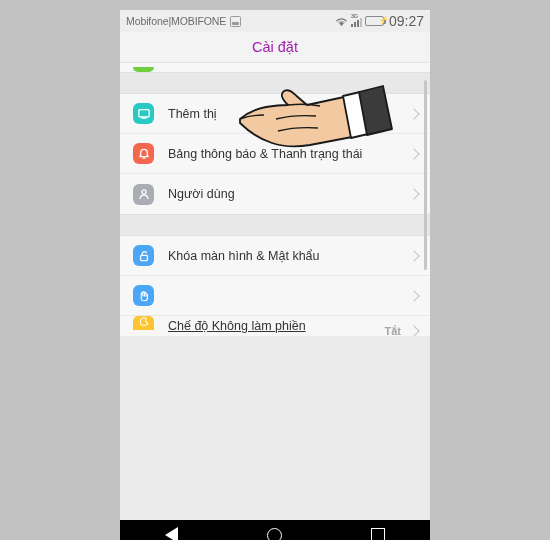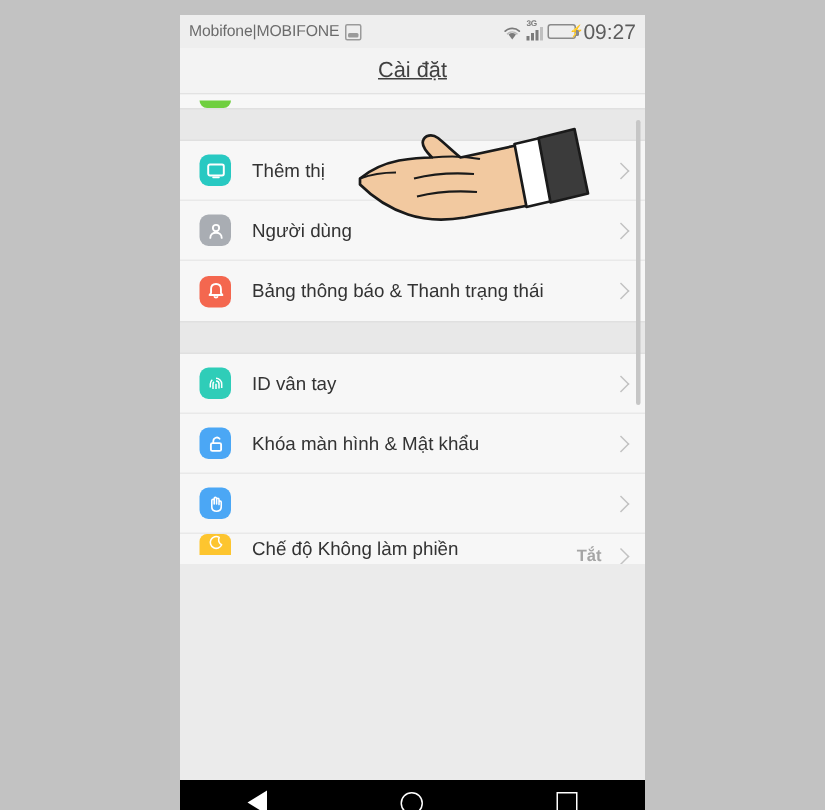--- a/index.html
+++ b/index.html
@@ -126,22 +126,21 @@
   .titlebar {
     height: 30px;
     background: #f3f3f3;
     display: flex;
     align-items: center;
     justify-content: center;
     border-bottom: 1px solid #e2e2e2;
   }
   .titlebar .title {
     font-size: 14.5px;
-    color: #404040;
-    text-decoration: underline;
+    color: #a21caf;
   }
 
   
   .list {
     position: relative;
     height: 458px;
     overflow: hidden;
     background: #ebebeb;
   }
   .group {
@@ -202,21 +201,21 @@
     overflow: hidden;
   }
   .row.clip-top .ic { height: 5px; border-radius: 0 0 5px 5px; align-items: flex-end; }
   .row.clip-bottom {
     height: 20px;
     align-items: flex-start;
     overflow: hidden;
     border-bottom: none;
   }
   .row.clip-bottom .ic { height: 14px; border-radius: 5px 5px 0 0; align-items: flex-start; }
-  .row.clip-bottom .label { margin-top: 3px; }
+  .row.clip-bottom .label { margin-top: 3px; text-decoration: underline; }
   .row.clip-bottom .value { margin-top: 9px; font-weight: bold; }
   .row.clip-bottom .chev { margin-top: 11px; }
 
   
   .ic-grey   { background: #a9adb3; }
   .ic-coral  { background: #f4674f; }
   .ic-teal   { background: #28c9c2; }
   .ic-yellow { background: #fdc52f; }
   .ic-person { background: #a9adb3; }
   .ic-mint   { background: #2fcdb8; }
@@ -324,57 +323,44 @@
         <span class="ic ic-teal">
           <svg width="14" height="14" viewBox="0 0 14 14">
             <rect x="1.8" y="2.6" width="10.4" height="7.4" rx="1.2" fill="none" stroke="#ffffff" stroke-width="1.3"></rect>
             <rect x="4.5" y="10.6" width="5" height="1.2" rx="0.5" fill="#ffffff"></rect>
           </svg>
         </span>
         <span class="label">Thêm thị</span>
         <span class="chev"></span>
       </div>
       <div class="row">
+        <span class="ic ic-coral">
+          <svg width="14" height="14" viewBox="0 0 14 14">
+            <path d="M7 2.3 c2.1 0 3.3 1.5 3.3 3.4 v2.6 l1 1.4 H2.7 l1-1.4 V5.7 C3.7 3.8 4.9 2.3 7 2.3 Z" fill="none" stroke="#ffffff" stroke-width="1.25" stroke-linejoin="round"></path>
+            <path d="M5.8 10.5 a1.25 1.25 0 0 0 2.4 0" fill="none" stroke="#ffffff" stroke-width="1.15"></path>
+          </svg>
+        </span>
+        <span class="label">Bảng thông báo &amp; Thanh trạng thái</span>
+        <span class="chev"></span>
+      </div>
+      <div class="row">
         <span class="ic ic-person">
           <svg width="14" height="14" viewBox="0 0 14 14">
             <circle cx="7" cy="5" r="2.1" fill="none" stroke="#ffffff" stroke-width="1.25"></circle>
             <path d="M3.2 11.6 c0-2.3 1.8-3.4 3.8-3.4 s3.8 1.1 3.8 3.4" fill="none" stroke="#ffffff" stroke-width="1.25" stroke-linecap="round"></path>
           </svg>
         </span>
         <span class="label">Người dùng</span>
         <span class="chev"></span>
       </div>
-      <div class="row">
-        <span class="ic ic-coral">
-          <svg width="14" height="14" viewBox="0 0 14 14">
-            <path d="M7 2.3 c2.1 0 3.3 1.5 3.3 3.4 v2.6 l1 1.4 H2.7 l1-1.4 V5.7 C3.7 3.8 4.9 2.3 7 2.3 Z" fill="none" stroke="#ffffff" stroke-width="1.25" stroke-linejoin="round"></path>
-            <path d="M5.8 10.5 a1.25 1.25 0 0 0 2.4 0" fill="none" stroke="#ffffff" stroke-width="1.15"></path>
-          </svg>
-        </span>
-        <span class="label">Bảng thông báo &amp; Thanh trạng thái</span>
-        <span class="chev"></span>
-      </div>
     </div>
 
     <div class="gap"></div>
 
     <div class="group">
-      <div class="row">
-        <span class="ic ic-mint">
-          <svg width="14" height="14" viewBox="0 0 14 14">
-            <path d="M7 3.2 a3.8 3.8 0 0 1 3.8 3.8 v2.6" fill="none" stroke="#ffffff" stroke-width="1"></path>
-            <path d="M7 5 a2 2 0 0 1 2 2 v3" fill="none" stroke="#ffffff" stroke-width="1"></path>
-            <path d="M7 6.8 v3.6" fill="none" stroke="#ffffff" stroke-width="1"></path>
-            <path d="M5 10.4 V7 a2 2 0 0 1 0.6-1.4" fill="none" stroke="#ffffff" stroke-width="1"></path>
-            <path d="M3.2 9.4 V7 a3.8 3.8 0 0 1 1.3-2.8" fill="none" stroke="#ffffff" stroke-width="1"></path>
-          </svg>
-        </span>
-        <span class="label">ID vân tay</span>
-        <span class="chev"></span>
-      </div>
       <div class="row">
         <span class="ic ic-blue">
           <svg width="14" height="14" viewBox="0 0 14 14">
             <rect x="3.6" y="6.4" width="6.8" height="5.2" rx="1" fill="none" stroke="#ffffff" stroke-width="1.25"></rect>
             <path d="M5.2 6.4 V5 a2.4 2.4 0 0 1 4.2-1.5" fill="none" stroke="#ffffff" stroke-width="1.2" stroke-linecap="round"></path>
           </svg>
         </span>
         <span class="label">Khóa màn hình &amp; Mật khẩu</span>
         <span class="chev"></span>
       </div>

